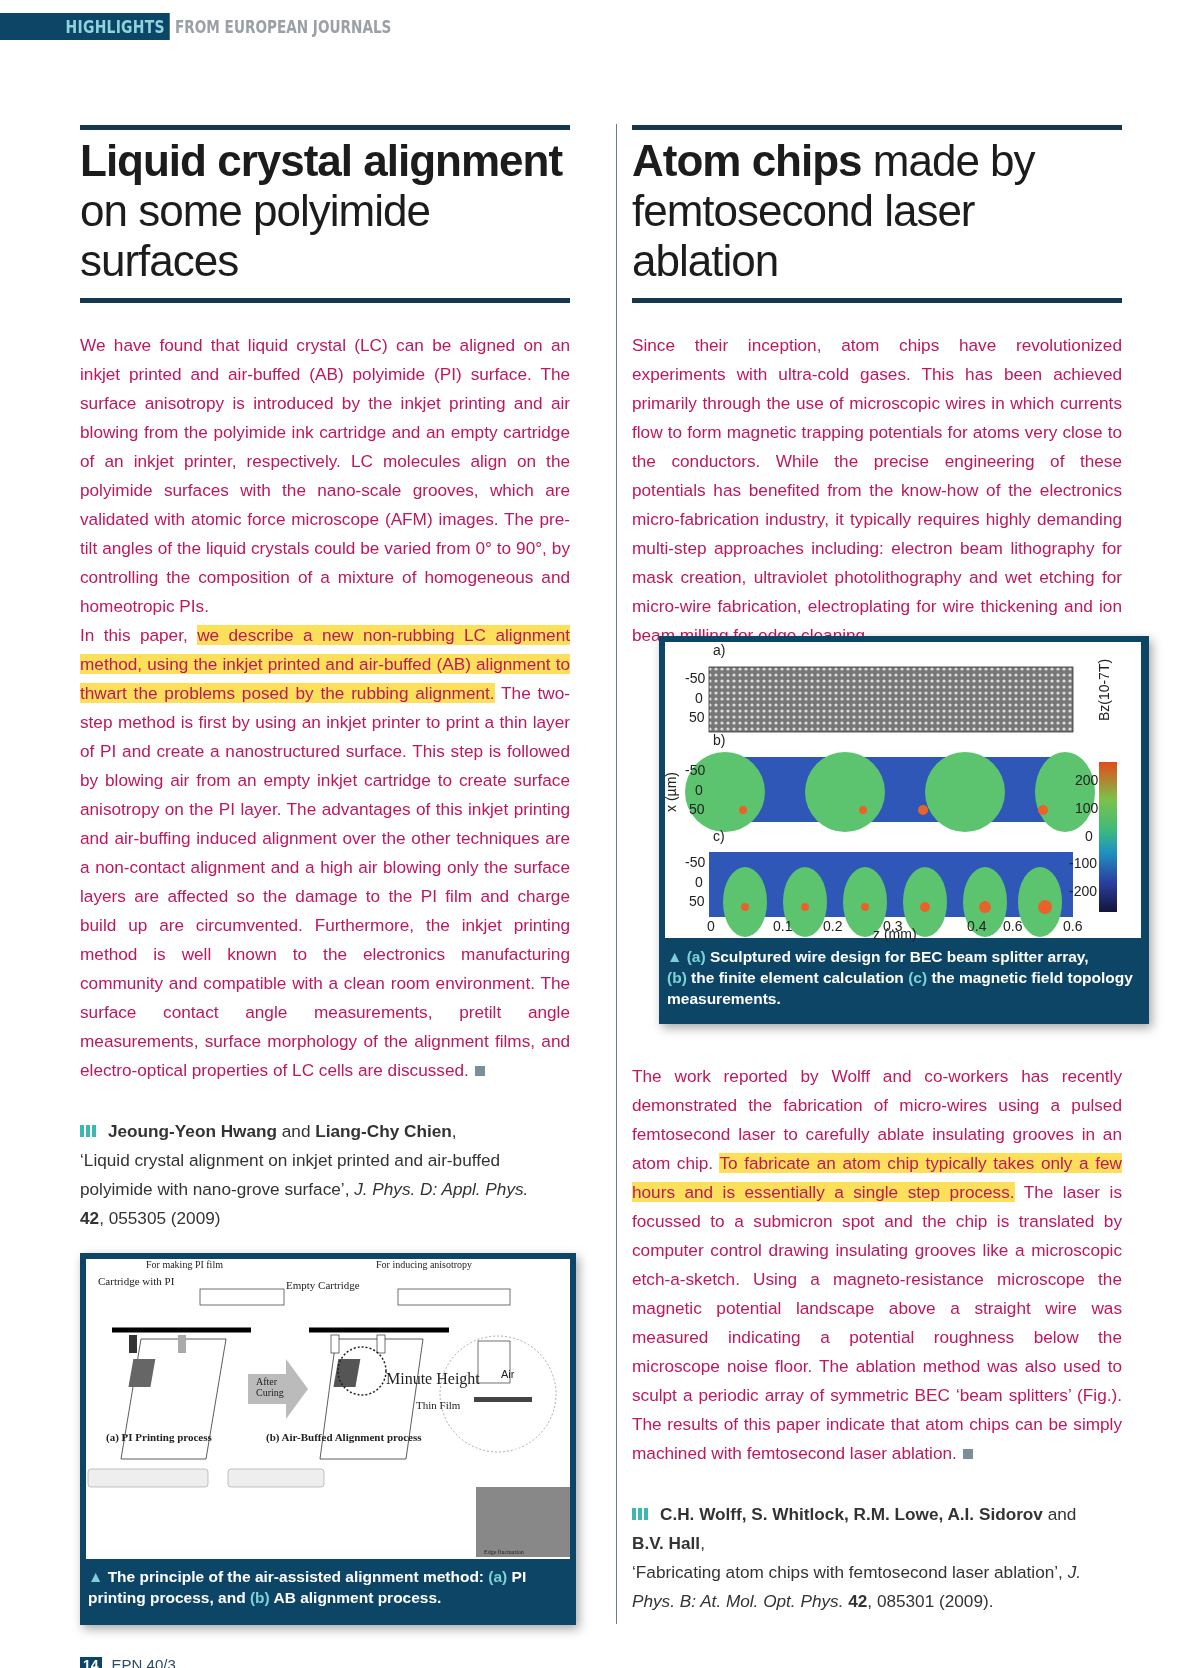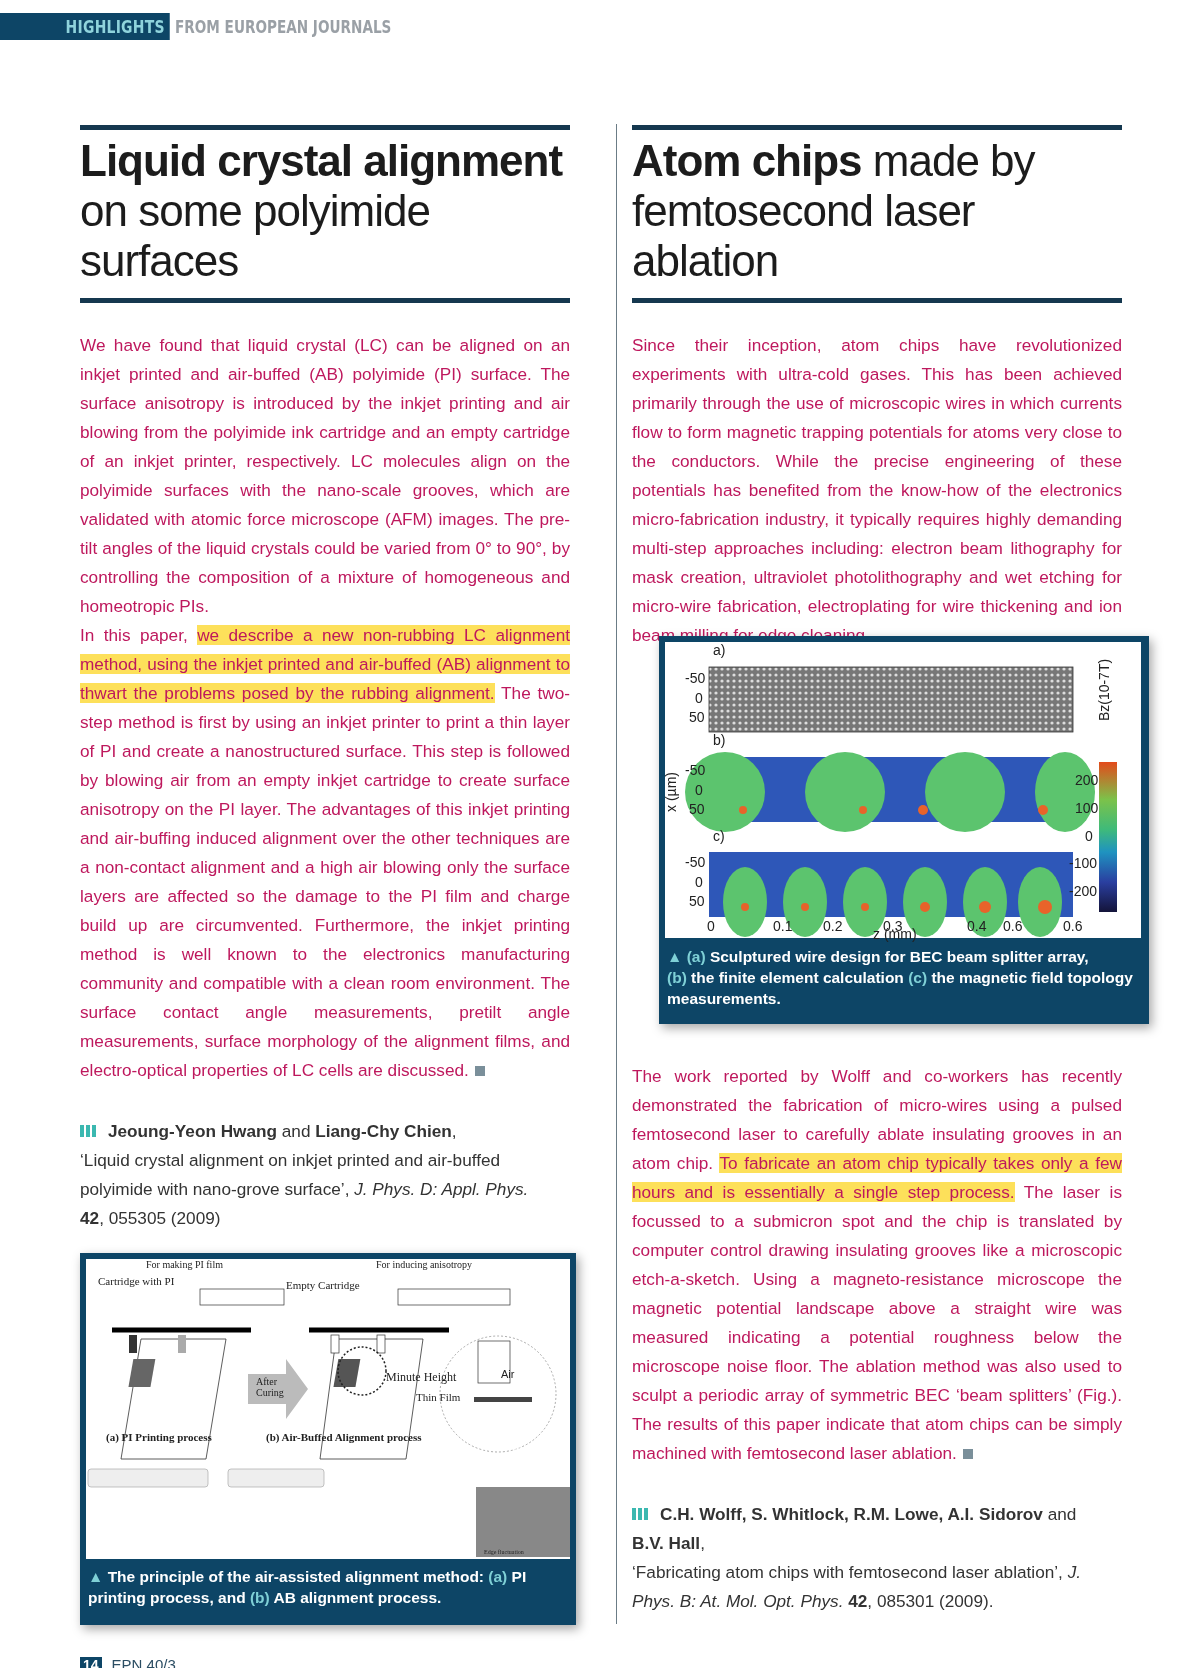--- a/index.html
+++ b/index.html
@@ -84,23 +84,23 @@
       <rect x="388" y="138" width="58" height="5" fill="#444"></rect>
       <rect x="390" y="228" width="96" height="70" fill="#888"></rect>
       <rect x="142" y="210" width="96" height="18" rx="3" fill="#eee" stroke="#aaa" stroke-width="0.7"></rect>
       <rect x="2" y="210" width="120" height="18" rx="3" fill="#eee" stroke="#aaa" stroke-width="0.7"></rect>
     </svg>
     <div class="ax" style="left:60px;top:0px;font-family:'Liberation Serif',serif;font-size:10px;">For making PI film</div>
     <div class="ax" style="left:290px;top:0px;font-family:'Liberation Serif',serif;font-size:10px;">For inducing anisotropy</div>
     <div class="ax" style="left:12px;top:16px;font-family:'Liberation Serif',serif;font-size:11px;">Cartridge with PI</div>
     <div class="ax" style="left:200px;top:20px;font-family:'Liberation Serif',serif;font-size:11px;">Empty Cartridge</div>
     <div class="ax" style="left:170px;top:117px;font-family:'Liberation Serif',serif;font-size:10px;width:30px;">After Curing</div>
-    <div class="ax" style="left:300px;top:111px;font-family:'Liberation Serif',serif;font-size:12px;">Minute Height</div>
+    <div class="ax" style="left:300px;top:111px;font-family:'Liberation Serif',serif;font-size:16px;">Minute Height</div>
     <div class="ax" style="left:415px;top:109px;font-family:Liberation Sans, sans-serif;font-size:11px;">Air</div>
-    <div class="ax" style="left:330px;top:132px;font-family:'Liberation Serif',serif;font-size:11px;text-align:right;">Thin Film</div>
+    <div class="ax" style="left:330px;top:140px;font-family:'Liberation Serif',serif;font-size:11px;text-align:right;">Thin Film</div>
     <div class="ax" style="left:20px;top:172px;font-family:'Liberation Serif',serif;font-size:11px;font-weight:bold;">(a) PI Printing process</div>
     <div class="ax" style="left:180px;top:172px;font-family:'Liberation Serif',serif;font-size:11px;font-weight:bold;">(b) Air-Buffed Alignment process</div>
     <div class="ax" style="left:396px;top:186px;font-family:'Liberation Serif',serif;font-size:6px;color:#fff;">Printing direction</div>
     <div class="ax" style="left:398px;top:290px;font-family:'Liberation Serif',serif;font-size:6px;">Edge fluctuation</div>
   </div>
   <div class="cap" style="left:8px; top:313px; width:470px;">
     <span class="tl">▲</span><span> The principle of the air-assisted alignment method: </span><span class="tl">(a)</span><span> PI printing process, and </span><span class="tl">(b)</span><span> AB alignment process.</span>
   </div>
 </div>
 

